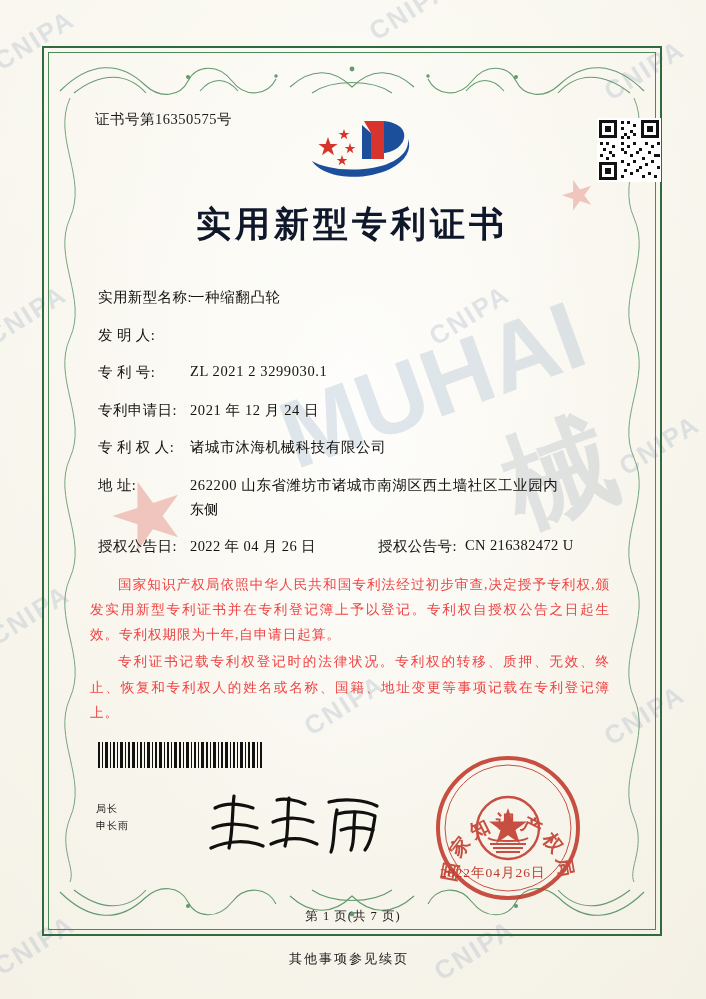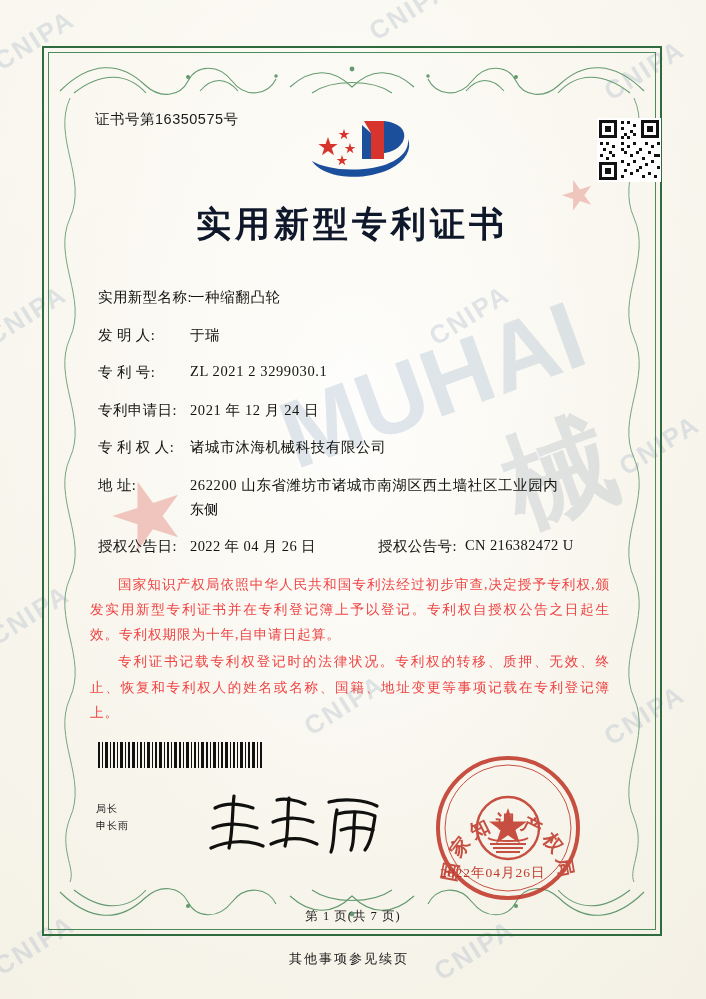--- a/index.html
+++ b/index.html
@@ -131,21 +131,21 @@
 
   
   .content {
     position: absolute;
     left: 90px;
     top: 110px;
     width: 524px;
   }
 
   .cert-no {
-    font-family: Liberation Sans, sans-serif;
+    font-family: Liberation Serif, serif;
     font-size: 14.5px;
     color: #1a1a1a;
     letter-spacing: 0.5px;
     margin-left: 5px;
   }
 
   
   .logo-wrap {
     position: absolute;
     left: 298px;
@@ -469,21 +469,20 @@
 
     <div class="title">实用新型专利证书</div>
 
     <div class="fields">
       <div class="field-row">
         <div class="field-label">实用新型名称:</div>
         <div class="field-value">一种缩翻凸轮</div>
       </div>
       <div class="field-row">
         <div class="field-label">发 明 人:</div>
-        <div class="field-value">于瑞</div>
       </div>
       <div class="field-row">
         <div class="field-label">专 利 号:</div>
         <div class="field-value mono">ZL 2021 2 3299030.1</div>
       </div>
       <div class="field-row">
         <div class="field-label">专利申请日:</div>
         <div class="field-value">2021 年 12 月 24 日</div>
       </div>
       <div class="field-row">

